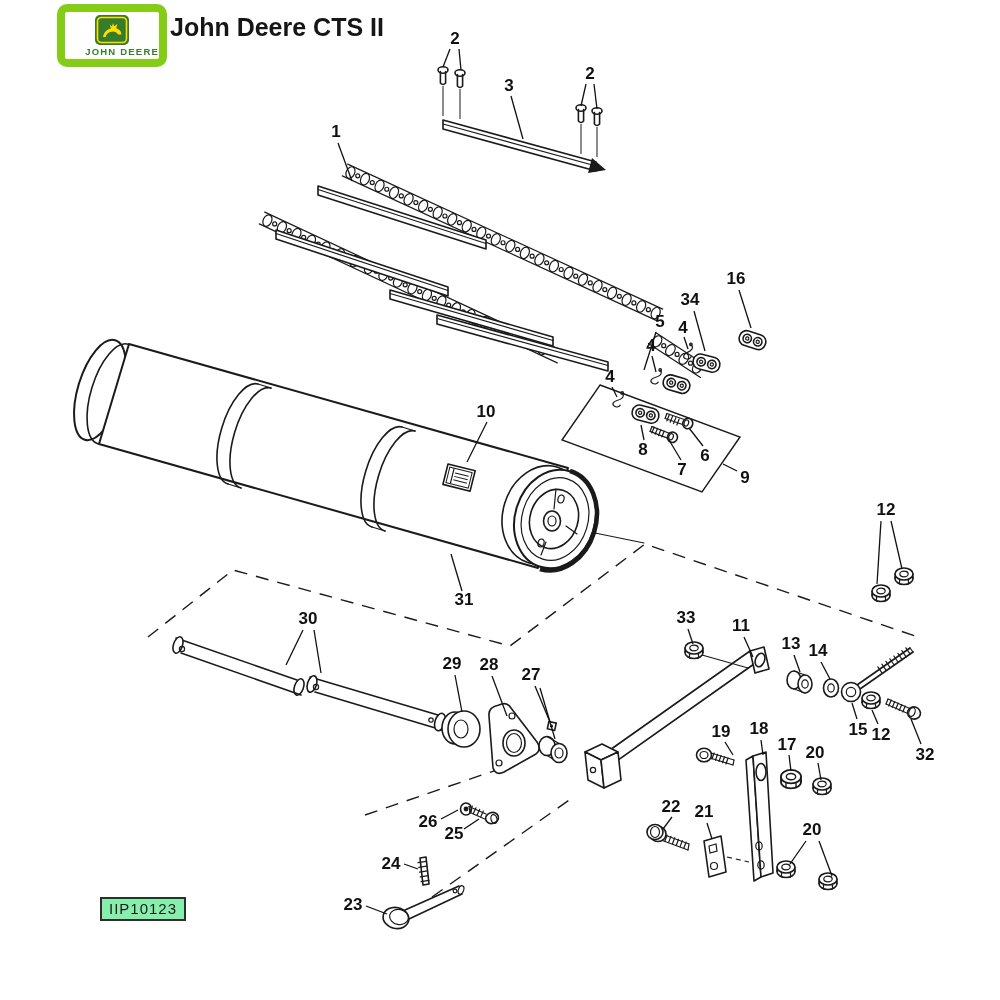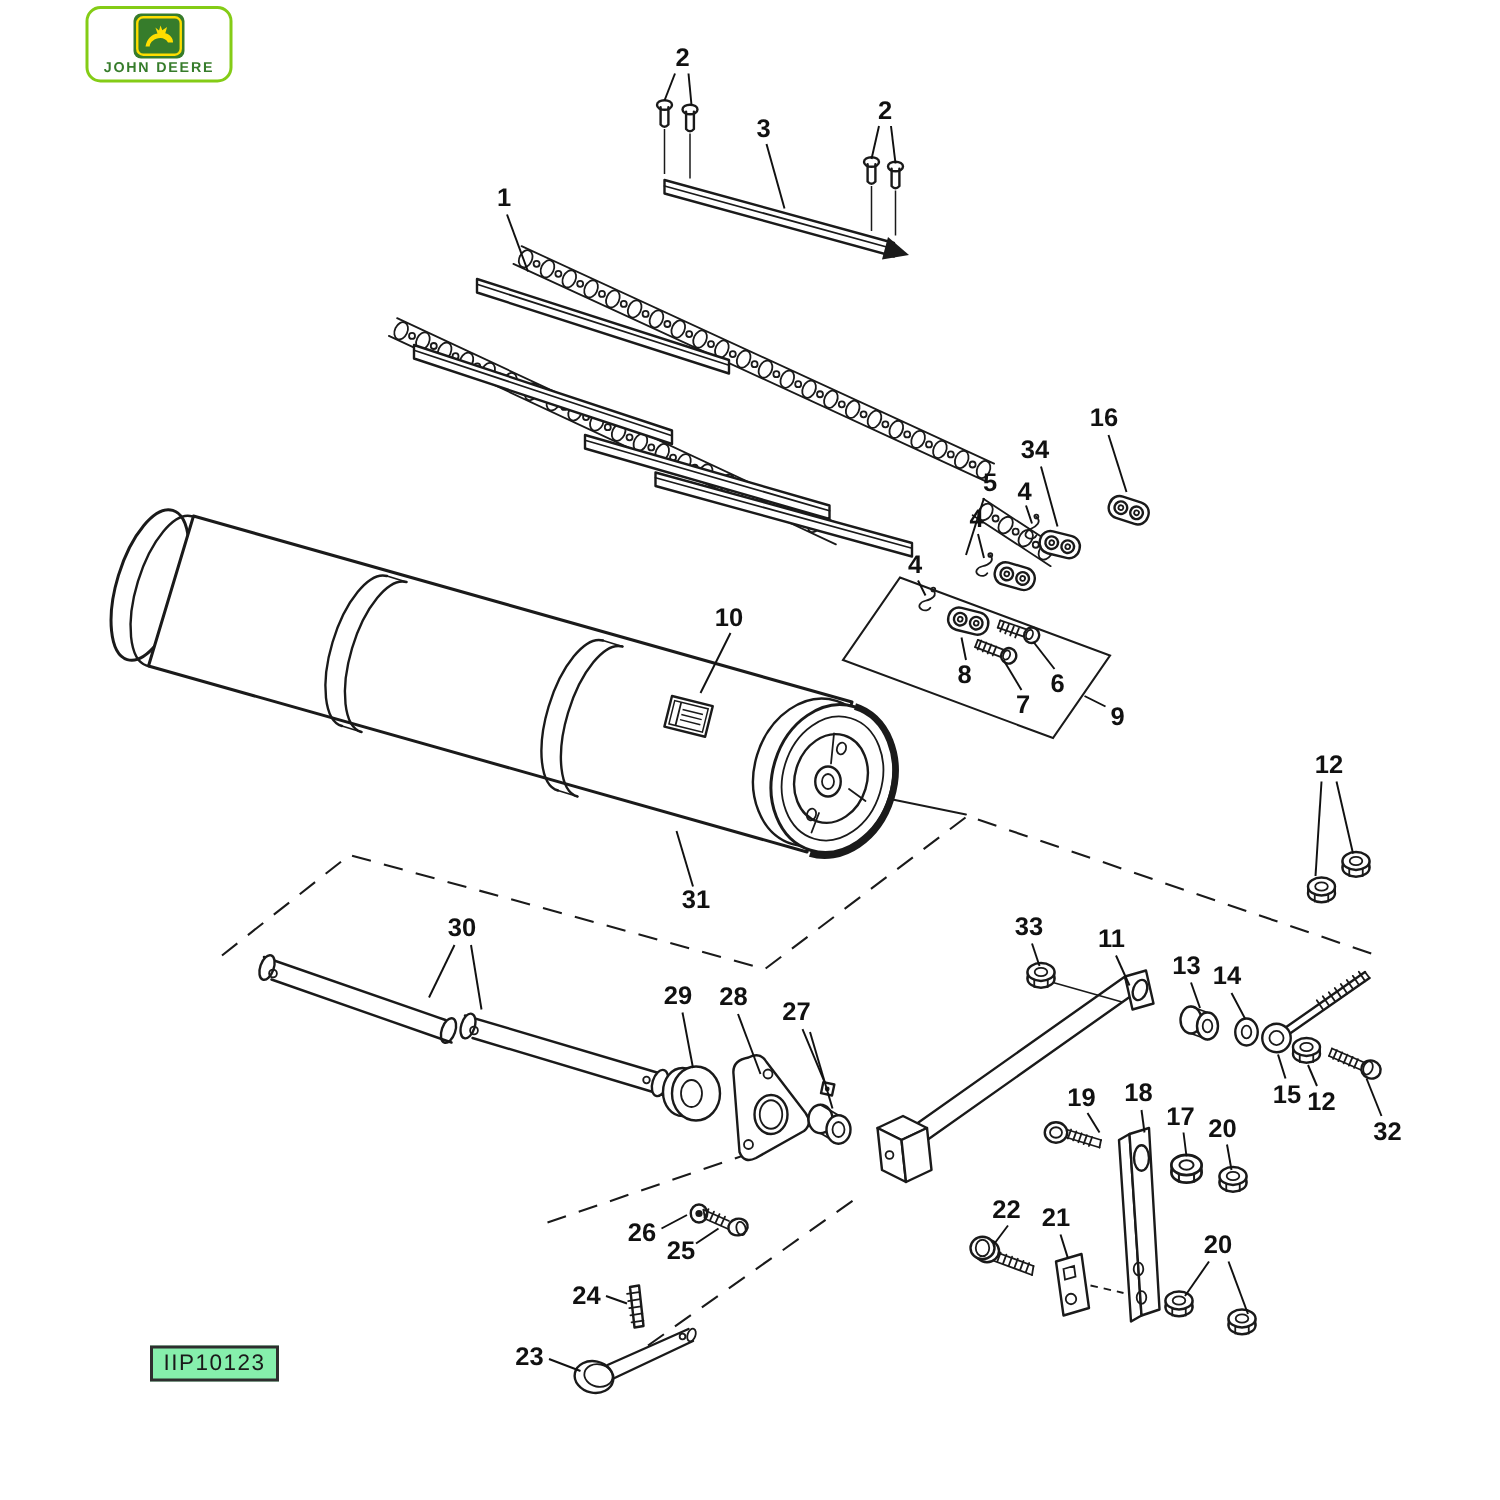--- a/index.html
+++ b/index.html
@@ -1,20 +1,20 @@
 <!DOCTYPE html>
 <html><head>
 <meta charset="utf-8">
 <style>
   html,body{margin:0;padding:0;background:#fff;}
   .page{position:relative;width:1000px;height:1000px;background:#fff;overflow:hidden;
         font-family:"Liberation Sans",sans-serif;}
   .hdr{position:absolute;left:0;top:0;width:1000px;height:70px;}
   .logo-box{position:absolute;left:57px;top:4px;width:94px;height:47px;background:#fff;
-            border:2px solid #84cc16;border-radius:10px;text-align:center;}
+            border:8px solid #84cc16;border-radius:10px;text-align:right;}
   .logo-sq{width:34px;height:30px;margin:3px auto 0 auto;background:#367C2B;border-radius:5px;
            display:flex;align-items:center;justify-content:center;}
   .logo-txt{font-size:9.5px;font-weight:bold;letter-spacing:1.2px;color:#367C2B;margin-top:1px;}
   .title{position:absolute;left:170px;top:13px;font-size:25px;font-weight:bold;color:#161616;}
   .fig-code{position:absolute;left:100px;top:897px;border:2px solid #2e2e2e;background:#86efac;
             padding:1px 7px 2px 7px;font-size:15px;letter-spacing:1px;color:#1a1a1a;}
   svg.diag{position:absolute;left:0;top:0;}
   .ln{fill:none;stroke:#1a1a1a;stroke-width:1.6;stroke-linecap:round;stroke-linejoin:round;}
   .th{fill:none;stroke:#1a1a1a;stroke-width:1.2;stroke-linecap:round;}
   .fw{fill:#ffffff;stroke:#1a1a1a;stroke-width:1.6;stroke-linejoin:round;}
@@ -31,20 +31,21 @@
   <div class="hdr">
     <div class="logo-box">
       <div class="logo-sq">
         <svg width="34" height="30" viewBox="0 0 34 30">
           <rect x="2.5" y="2.5" width="29" height="25" rx="4" fill="none" stroke="#FFDE00" stroke-width="1.6"></rect>
           <path fill="#FFDE00" d="M8,22 C9,17 12,14 16,13.4 L14.6,9.4 L17,11.4 L18,8 L19.2,11.2 L22.4,9 L21.2,13.2 C24.4,14 26.4,16.4 26.4,19.4 L23,19.4 C22,17.4 20,16.4 18,16.4 C14,16.6 11,19 10.8,22 Z"></path>
         </svg>
       </div>
       <div class="logo-txt">JOHN DEERE</div>
     </div>
+    <div class="title">John Deere CTS II</div>
   </div>
 
   <svg class="diag" width="1000" height="1000" viewBox="0 0 1000 1000">
 
     <defs>
       <g id="rivet">
         <ellipse cx="0" cy="0" rx="5" ry="3.2" class="fw"></ellipse>
         <path class="ln" d="M-2.6,1.5 L-2.6,13 Q0,16 2.6,13 L2.6,1.5"></path>
         <line x1="0" y1="16" x2="0" y2="46" stroke="#1a1a1a" stroke-width="1"></line>
       </g>

